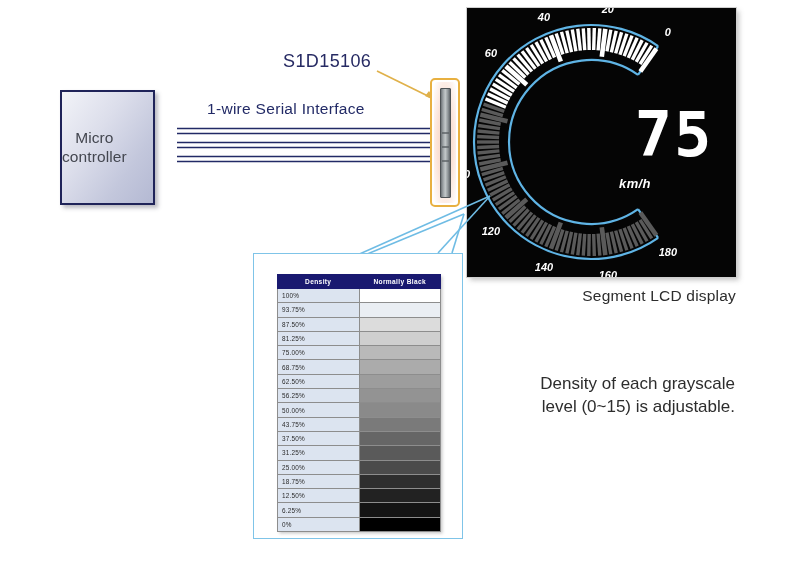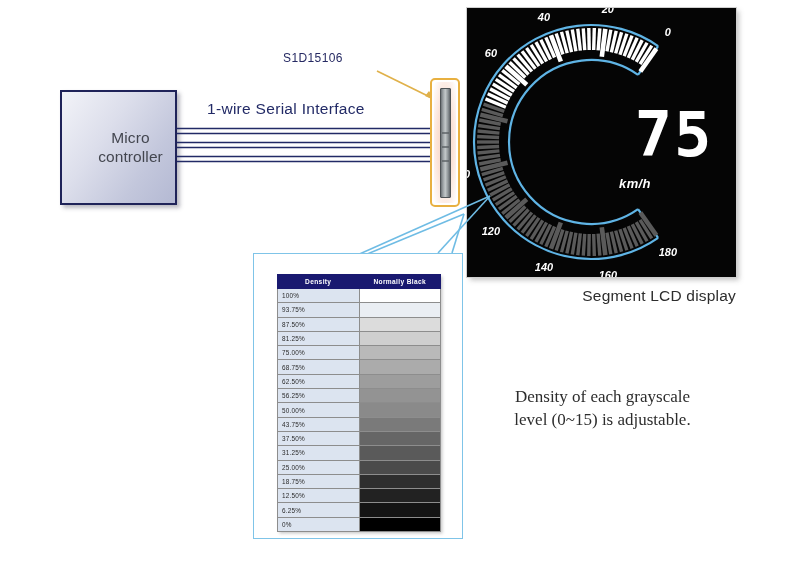--- a/index.html
+++ b/index.html
@@ -7,43 +7,42 @@
     width:800px; height:568px;
     background:#ffffff;
     font-family:"Liberation Sans", sans-serif;
     overflow:hidden;
     position:relative;
   }
   #stage { position:absolute; inset:0; }
 
   
   #mcu-block {
-    position:absolute; left:60px; top:90px; width:117px; height:115px;
+    position:absolute; left:60px; top:90px; width:95px; height:115px;
     border:2.5px solid #1f2359;
     background:linear-gradient(125deg,#f2f3f8 0%,#dcdeeb 38%,#c3c7dc 72%,#b4b9d3 100%);
     box-shadow:3px 3px 4px rgba(90,90,110,.42);
-    display:flex; align-items:center; justify-content:center;
+    display:flex; align-items:center; justify-content:flex-start;
     box-sizing:border-box;
-    padding-left:24px;
   }
   #mcu-label {
     color:#43464f; font-size:15.5px; line-height:1.22; text-align:center;
     white-space:pre-line; letter-spacing:.1px;
   }
 
   
   #bus-label {
     position:absolute; left:207px; top:100px;
     color:#222a66; font-size:15.5px; letter-spacing:.3px; white-space:nowrap;
   }
 
   
   #chip-label {
     position:absolute; left:283px; top:51px;
-    color:#262a63; font-size:12px; letter-spacing:.4px; white-space:nowrap;
+    color:#262a63; font-size:18px; letter-spacing:.4px; white-space:nowrap;
   }
 
   
   #chip-frame {
     position:absolute; left:430px; top:78px; width:30px; height:129px;
     border:2.2px solid #e8b040; border-radius:5px;
     background:#ffffff; box-sizing:border-box;
   }
   #chip-glow {
     position:absolute; left:434px; top:82px; width:22px; height:121px;
@@ -345,16 +344,16 @@
           <td class="dens">6.25%</td>
           <td class="swatch" style="background: rgb(20, 20, 20);"></td>
         </tr>
         <tr>
           <td class="dens">0%</td>
           <td class="swatch" style="background: rgb(0, 0, 0);"></td>
         </tr>
       </tbody>
   </table>
 
-  <div style="position:absolute;left:470px;top:386px;width:265px;text-align:center;color:#2d2d2d;font-size:17px;line-height:1.35;white-space:pre-line;font-family:Liberation Serif, serif;">Density of each grayscale
+  <div style="position:absolute;left:470px;top:373px;width:265px;text-align:right;color:#2d2d2d;font-size:17px;line-height:1.35;white-space:pre-line;">Density of each grayscale
 level (0~15) is adjustable.</div>
 
 </div>
 
 </body></html>

